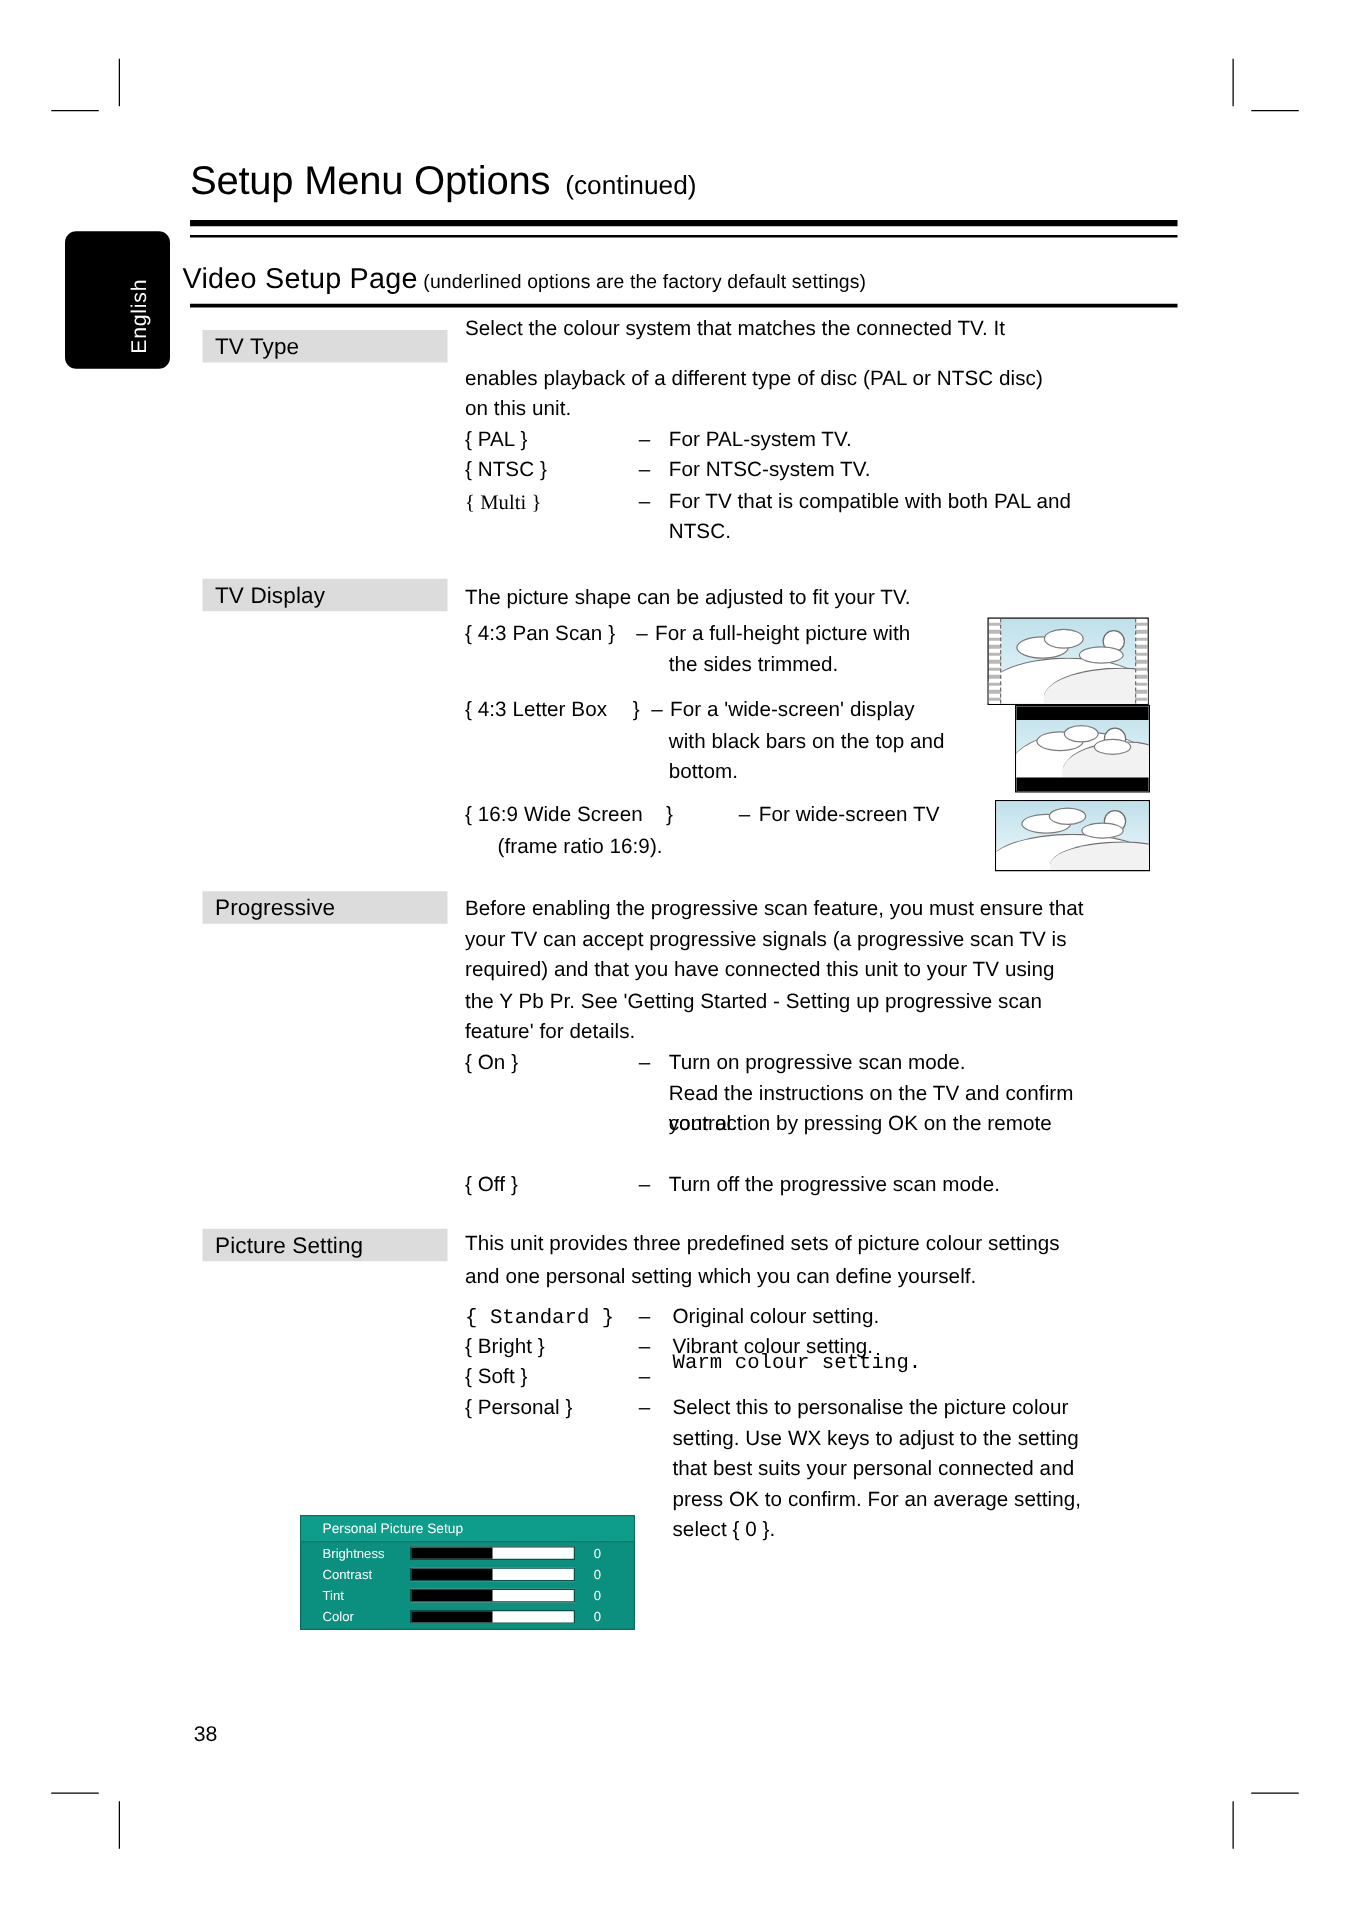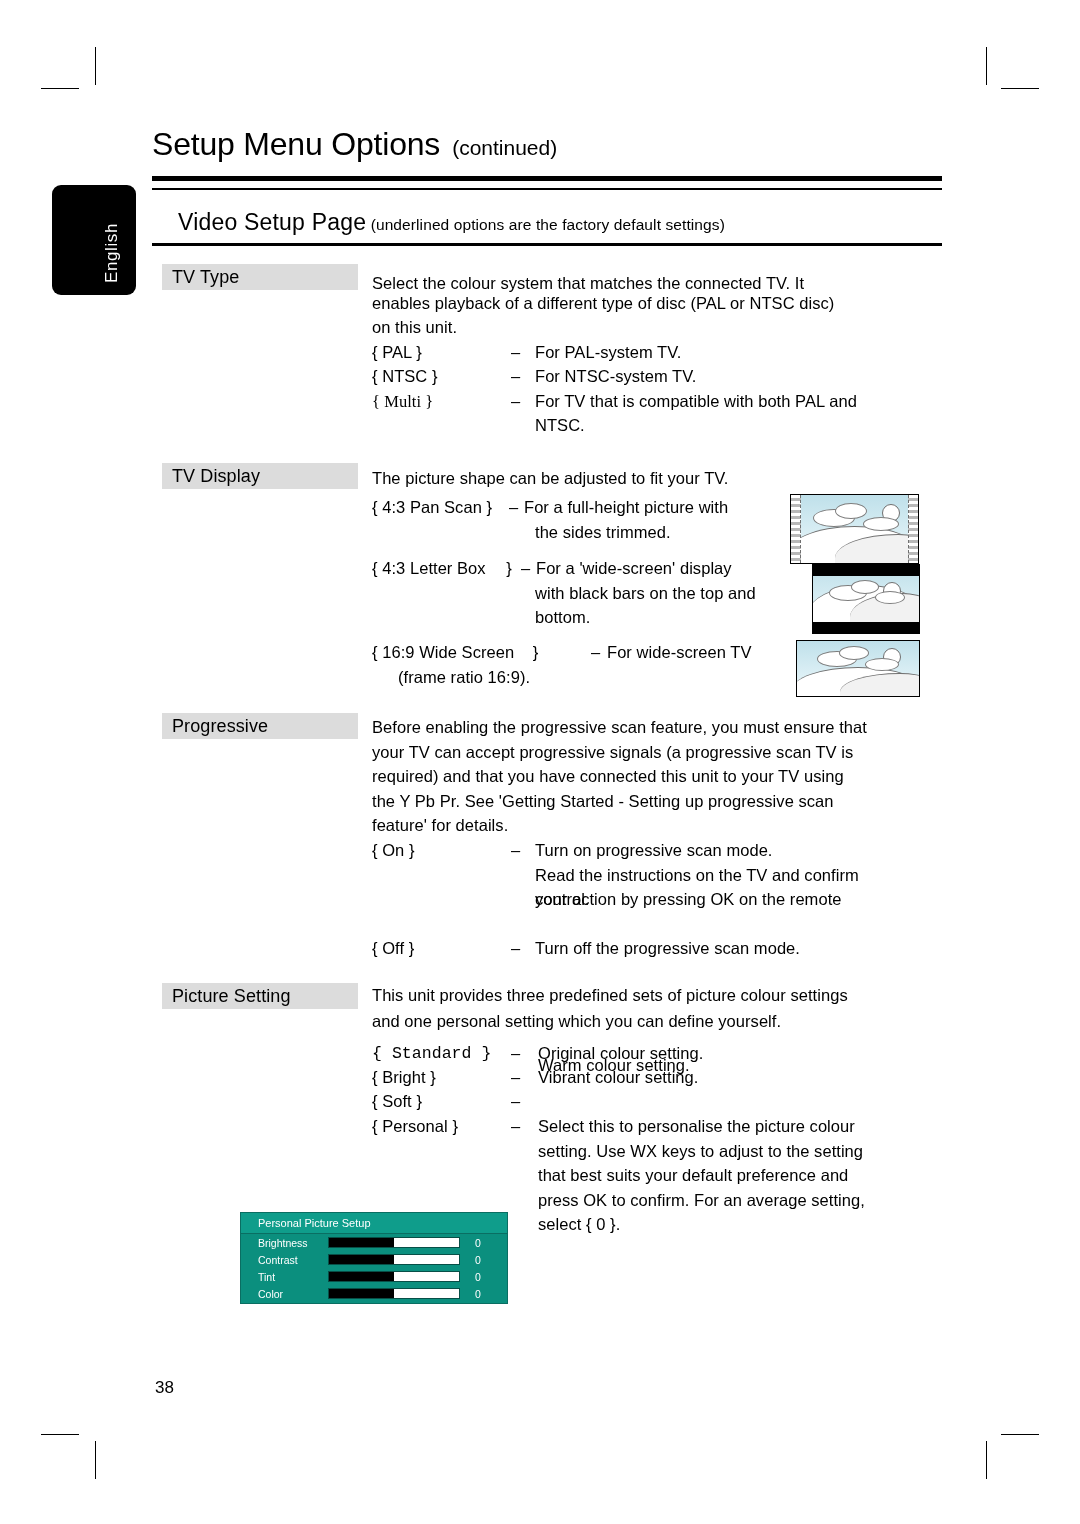--- a/index.html
+++ b/index.html
@@ -67,21 +67,21 @@
     transform: rotate(-90deg);
     transform-origin: left top;
     left: 50px;
     top: 98px;
     white-space: nowrap;
   }
 
   
   #section-header {
     position: absolute;
-    left: 178px;
+    left: 146px;
     top: 209px;
     width: 780px;
   }
   #section-title {
     font-size: 23px;
     letter-spacing: 0.2px;
   }
   #section-note {
     font-size: 15.5px;
     letter-spacing: 0.1px;
@@ -261,21 +261,21 @@
   <span>English</span>
 </div>
 
 <div id="section-header">
   <span id="section-title">Video Setup Page</span>
   <span id="section-note">(underlined options are the factory default settings)</span>
 </div>
 <div class="rule-thick" style="top:243px; height:3px;"></div>
 
 <div class="row-label" style="top:264px;">TV Type</div>
-<div class="txt col-a" style="top:274px;text-align:right;">Select the colour system that matches the connected TV. It</div>
+<div class="txt col-a" style="top:254px;text-align:right;">Select the colour system that matches the connected TV. It</div>
 <div class="txt col-a" style="top:294px;">enables playback of a different type of disc (PAL or NTSC disc)</div>
 <div class="txt col-a" style="top:318px;">on this unit.</div>
 
 <div class="txt col-a" style="top:343px;">
   <span>{</span>
   <span>PAL</span>
   <span>}</span>
 </div>
 <div class="txt col-b" style="top:343px;">–</div>
 <div class="txt col-c" style="top:343px;">For PAL-system TV.</div>
@@ -407,31 +407,31 @@
 </div>
 <div class="txt col-b" style="top:1068px;">–</div>
 <div class="txt" style="left:538px; top:1068px;">Vibrant colour setting.</div>
 
 <div class="txt col-a" style="top:1092px;">
   <span>{</span>
   <span>Soft</span>
   <span>}</span>
 </div>
 <div class="txt col-b" style="top:1092px;">–</div>
-<div class="txt" style="left:538px; top:1056px;">Warm colour setting.</div>
+<div class="txt" style="left:538px; top:1080px;font-family:Liberation Mono, monospace;">Warm colour setting.</div>
 
 <div class="txt col-a" style="top:1117px;">
   <span>{</span>
   <span>Personal</span>
   <span>}</span>
 </div>
 <div class="txt col-b" style="top:1117px;">–</div>
 <div class="txt" style="left:538px; top:1117px;">Select this to personalise the picture colour</div>
 <div class="txt" style="left:538px; top:1142px;">setting. Use  WX keys to adjust to the setting</div>
-<div class="txt" style="left:538px; top:1166px;">that best suits your default preference and</div>
+<div class="txt" style="left:538px; top:1166px;">that best suits your personal connected and</div>
 <div class="txt" style="left:538px; top:1191px;">press OK to confirm. For an average setting,</div>
 <div class="txt" style="left:538px; top:1215px;">select { 0 }.</div>
 
 <div id="osd">
   <div id="osd-title">Personal Picture Setup</div>
   <div class="osd-row">
     <div class="osd-name">Brightness</div>
     <div class="osd-track">
         <div class="osd-fill" style="width:50%"></div>
       </div>

